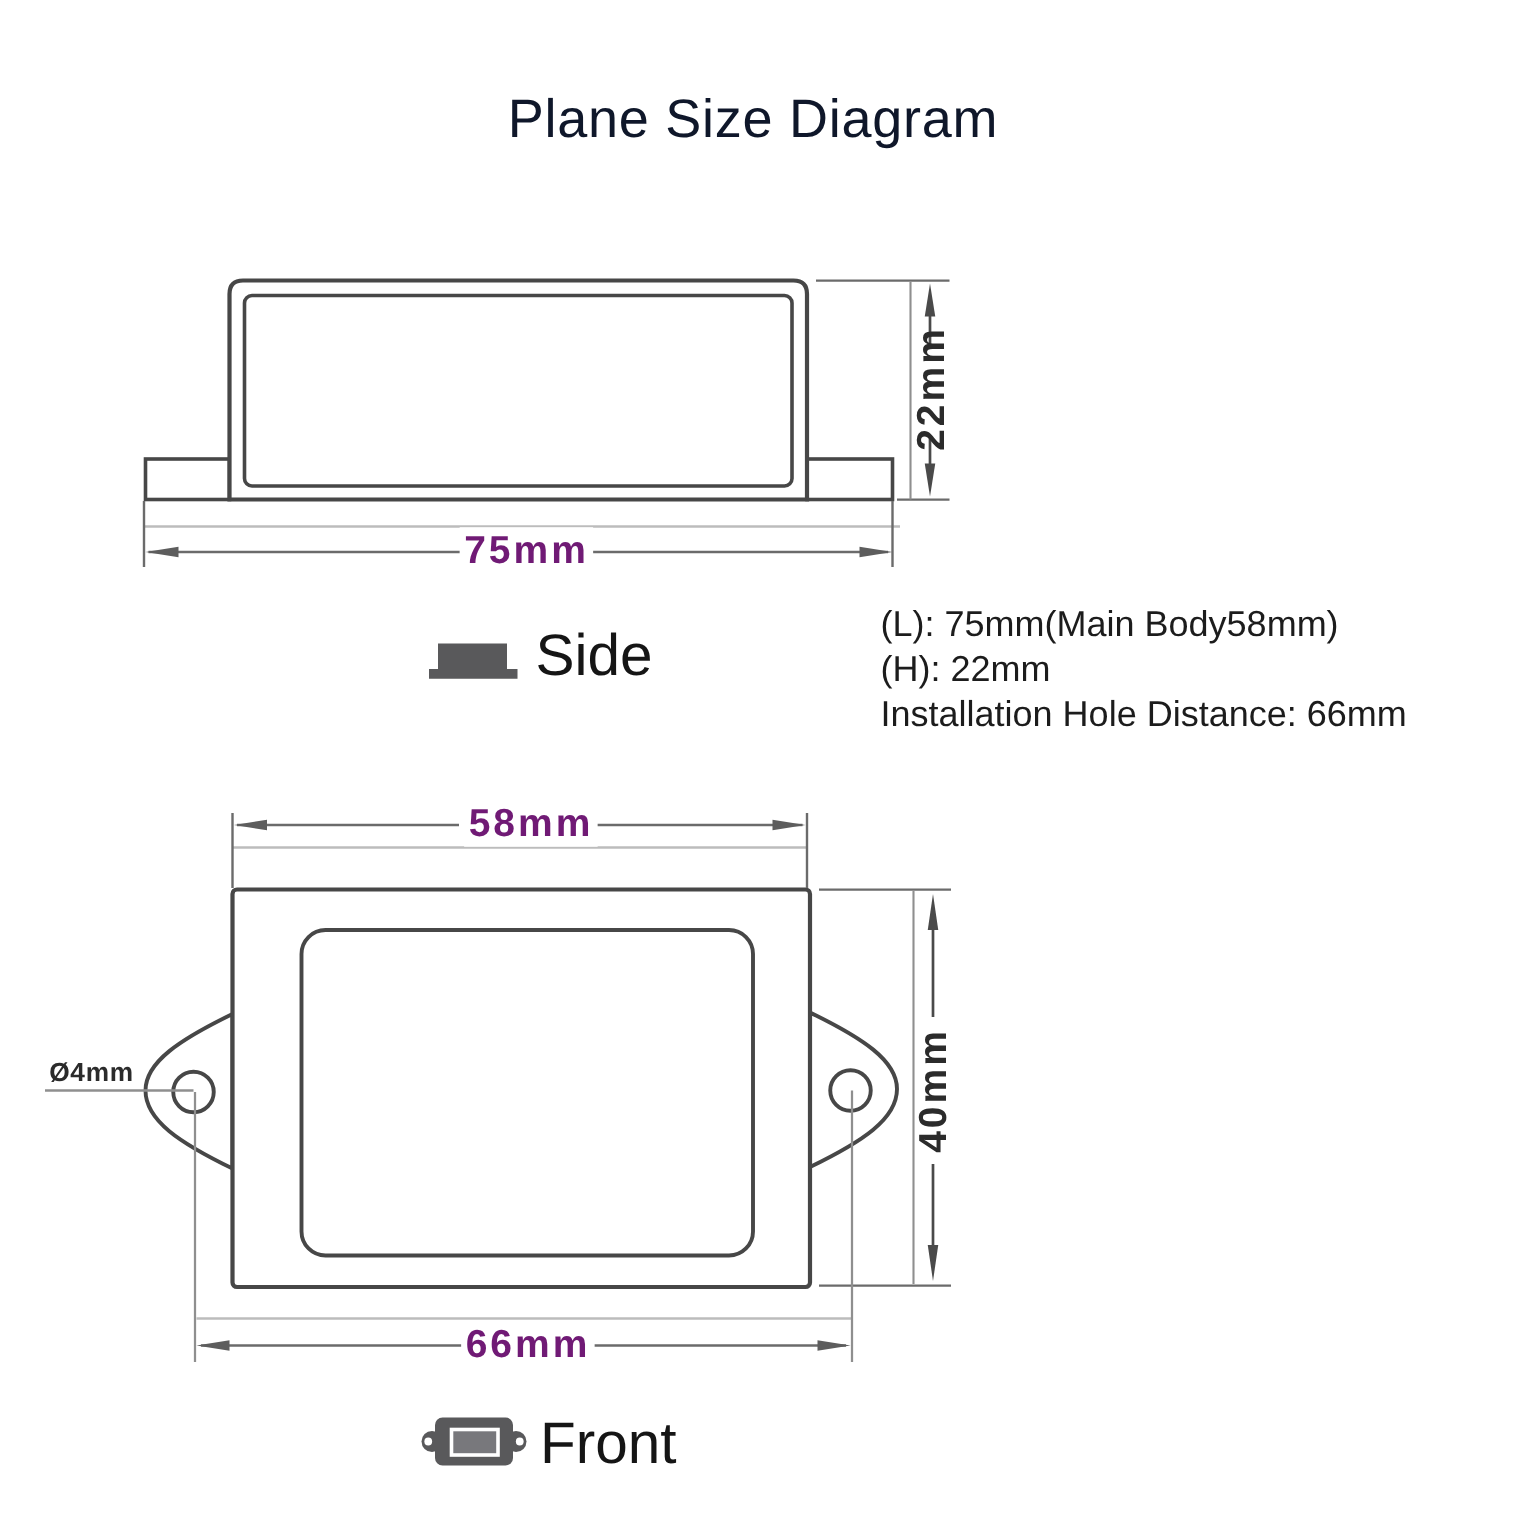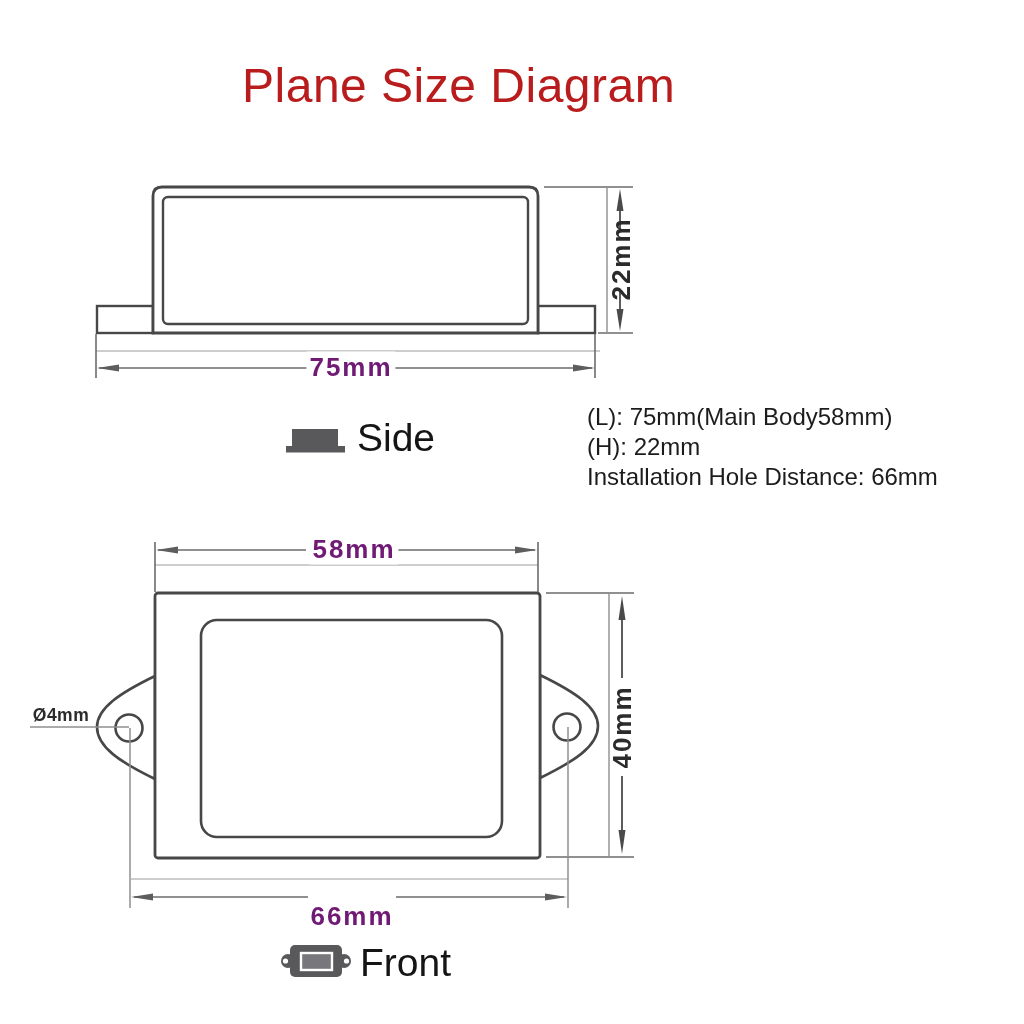--- a/index.html
+++ b/index.html
@@ -3,37 +3,37 @@
 <meta charset="utf-8">
 <style>
   html,body{margin:0;padding:0;background:#ffffff;}
   #canvas{
     position:relative;width:1024px;height:1024px;background:#ffffff;overflow:hidden;
     font-family:"Liberation Sans", sans-serif;color:#111;
   }
   #drawing{position:absolute;left:0;top:0;}
   .txt{position:absolute;white-space:nowrap;}
   .title{
-    left:242px;top:58px;width:520px;text-align:left;
-    font-size:48px;font-weight:400;color:#b91c1c;letter-spacing:0.5px;
+    left:242px;top:58px;width:520px;text-align:center;
+    font-size:36px;font-weight:400;color:#0f172a;letter-spacing:0.5px;
   }
   .view-label{font-size:39px;color:#151515;}
   .side-label{left:357px;top:416px;}
   .front-label{left:360px;top:941px;}
   .specs{
     position:absolute;left:587px;top:402px;
     font-size:24px;line-height:30px;color:#1c1c1c;
   }
   .dim{
     font-weight:bold;font-size:26px;color:#701a75;letter-spacing:2px;
     transform:translate(-50%,-50%);background:#fff;padding:0 3px;
   }
   .dim-75{left:351px;top:367px;}
   .dim-58{left:354px;top:549px;}
-  .dim-66{left:352px;top:896px;margin-top:20px;}
+  .dim-66{left:352px;top:896px;}
   .dim-rot{
     font-weight:bold;font-size:26px;color:#2b2b2b;letter-spacing:2px;
     transform:translate(-50%,-50%) rotate(-90deg);background:transparent;
   }
   .dim-22{left:621px;top:259px;}
   .dim-40{left:622px;top:727px;}
   .dim-hole{
     left:61px;top:715px;transform:translate(-50%,-50%);
     font-weight:bold;font-size:17.5px;color:#2b2b2b;letter-spacing:0.5px;
   }

